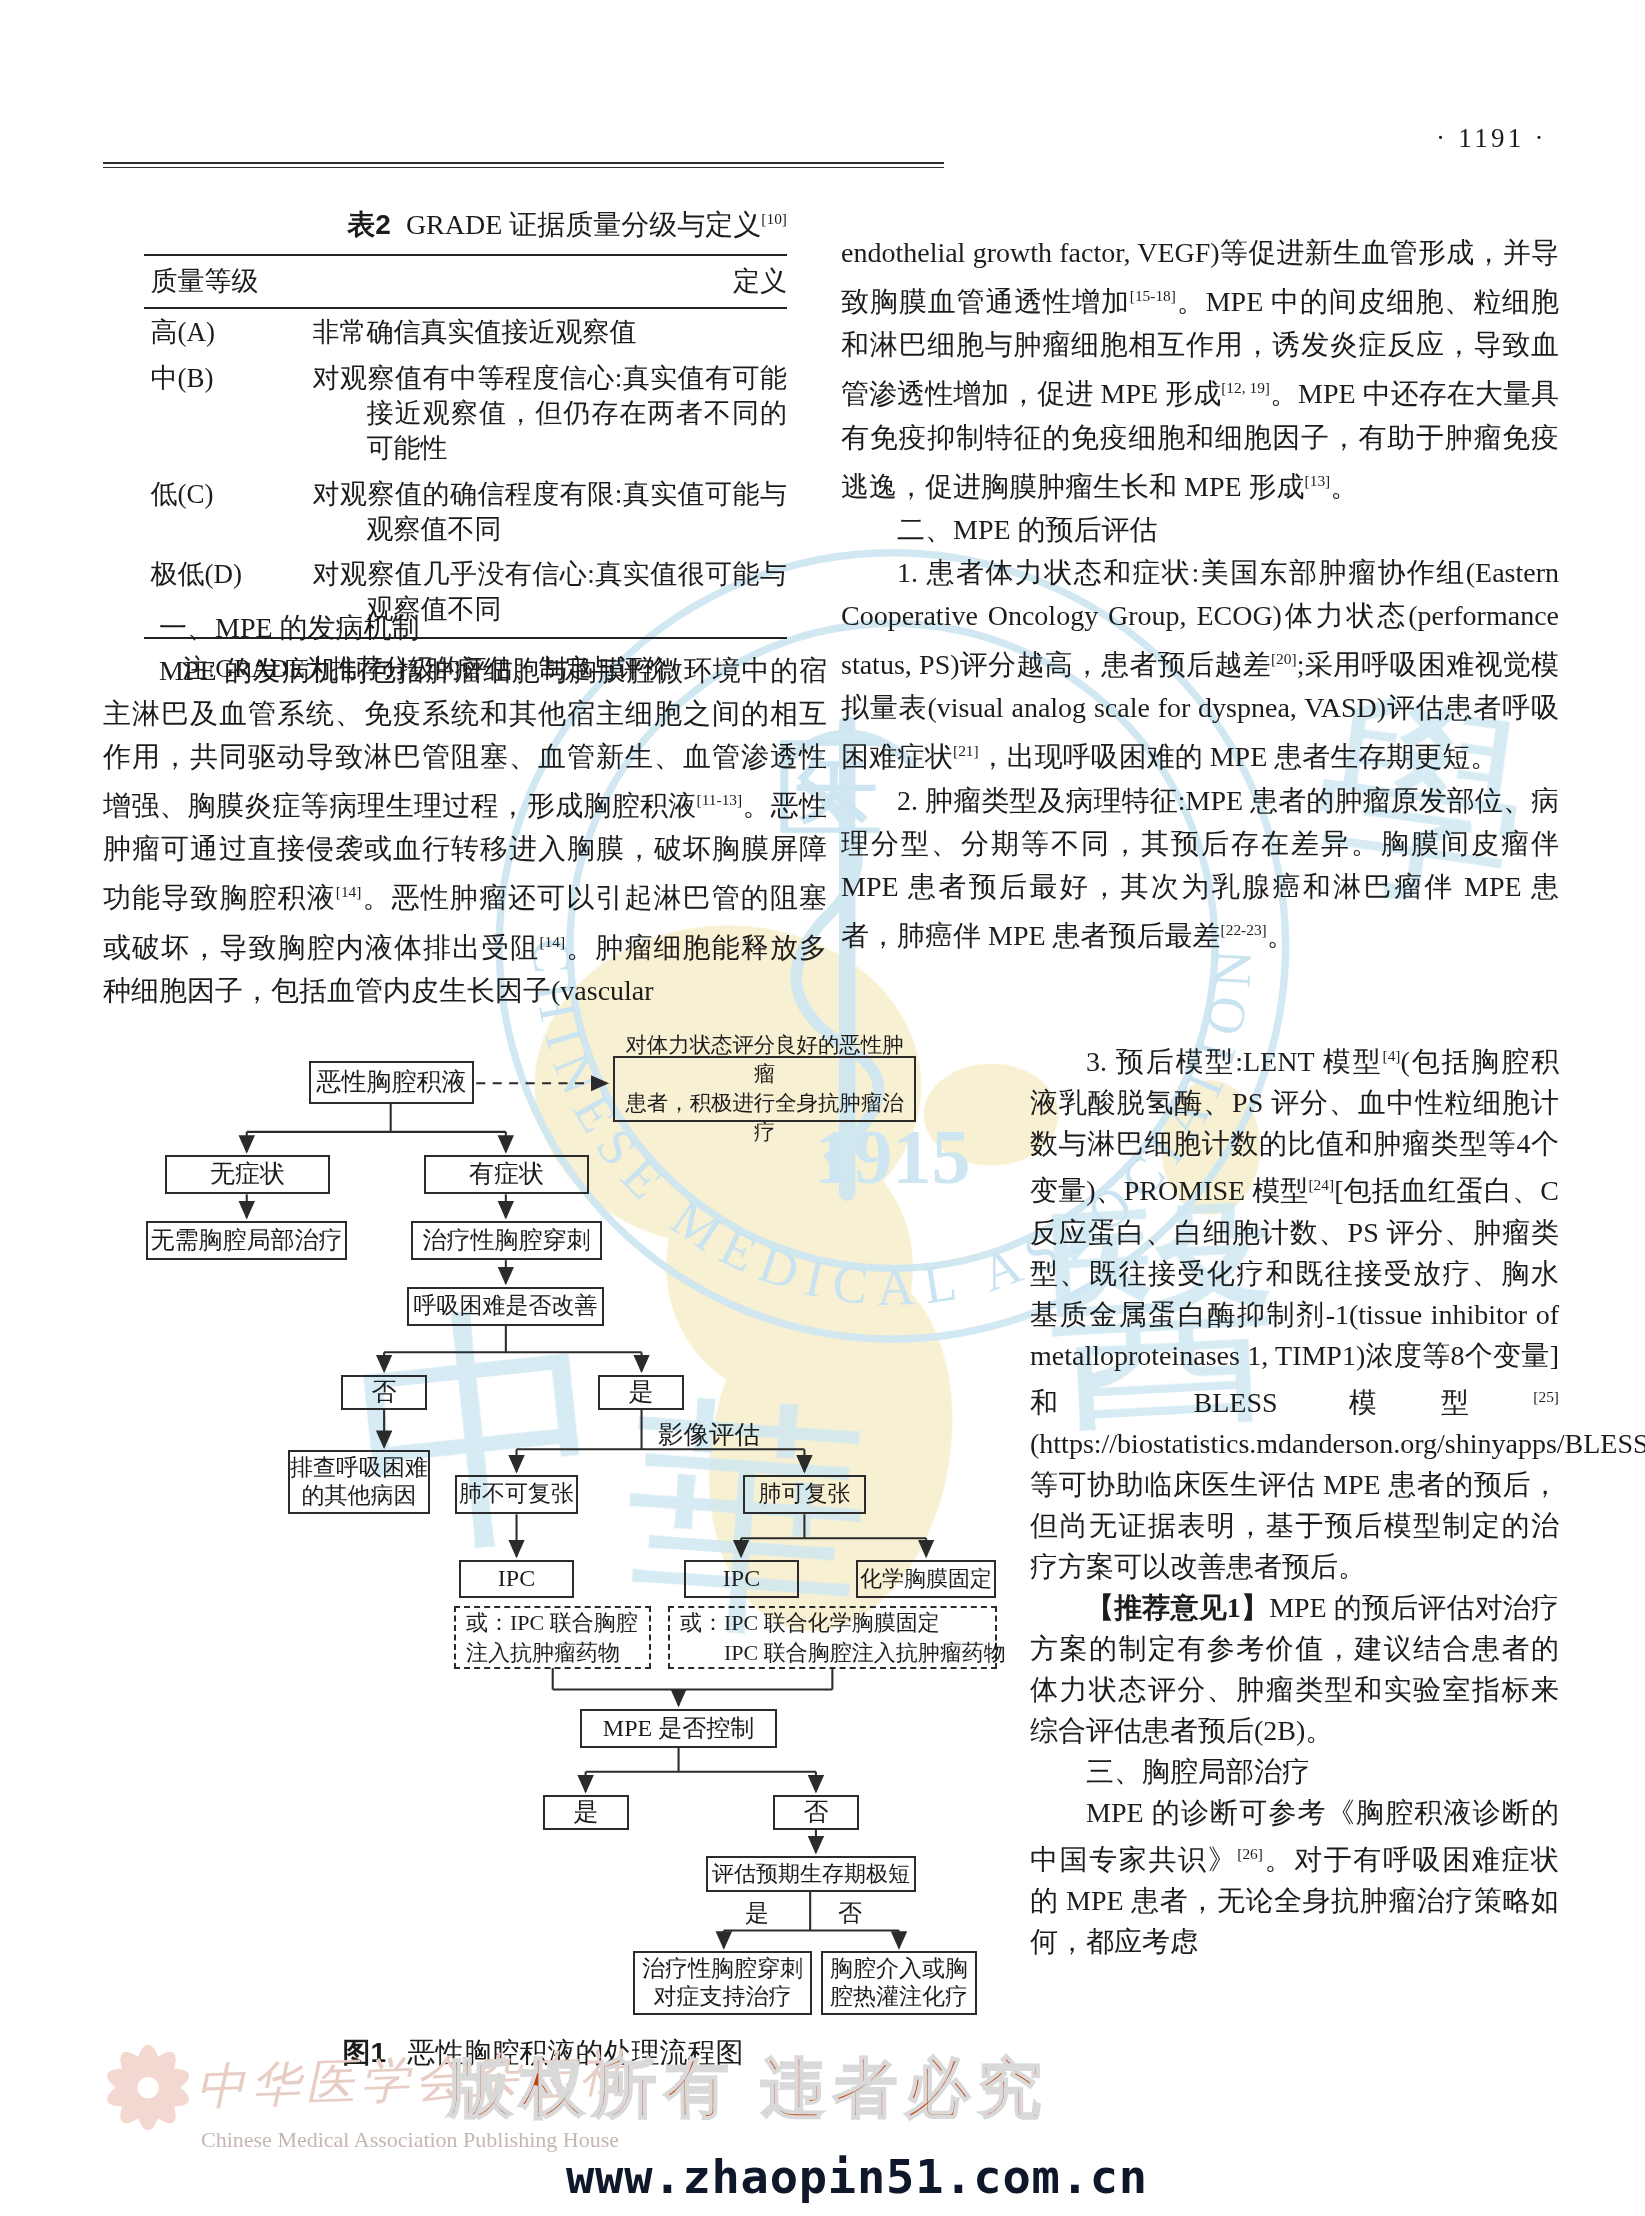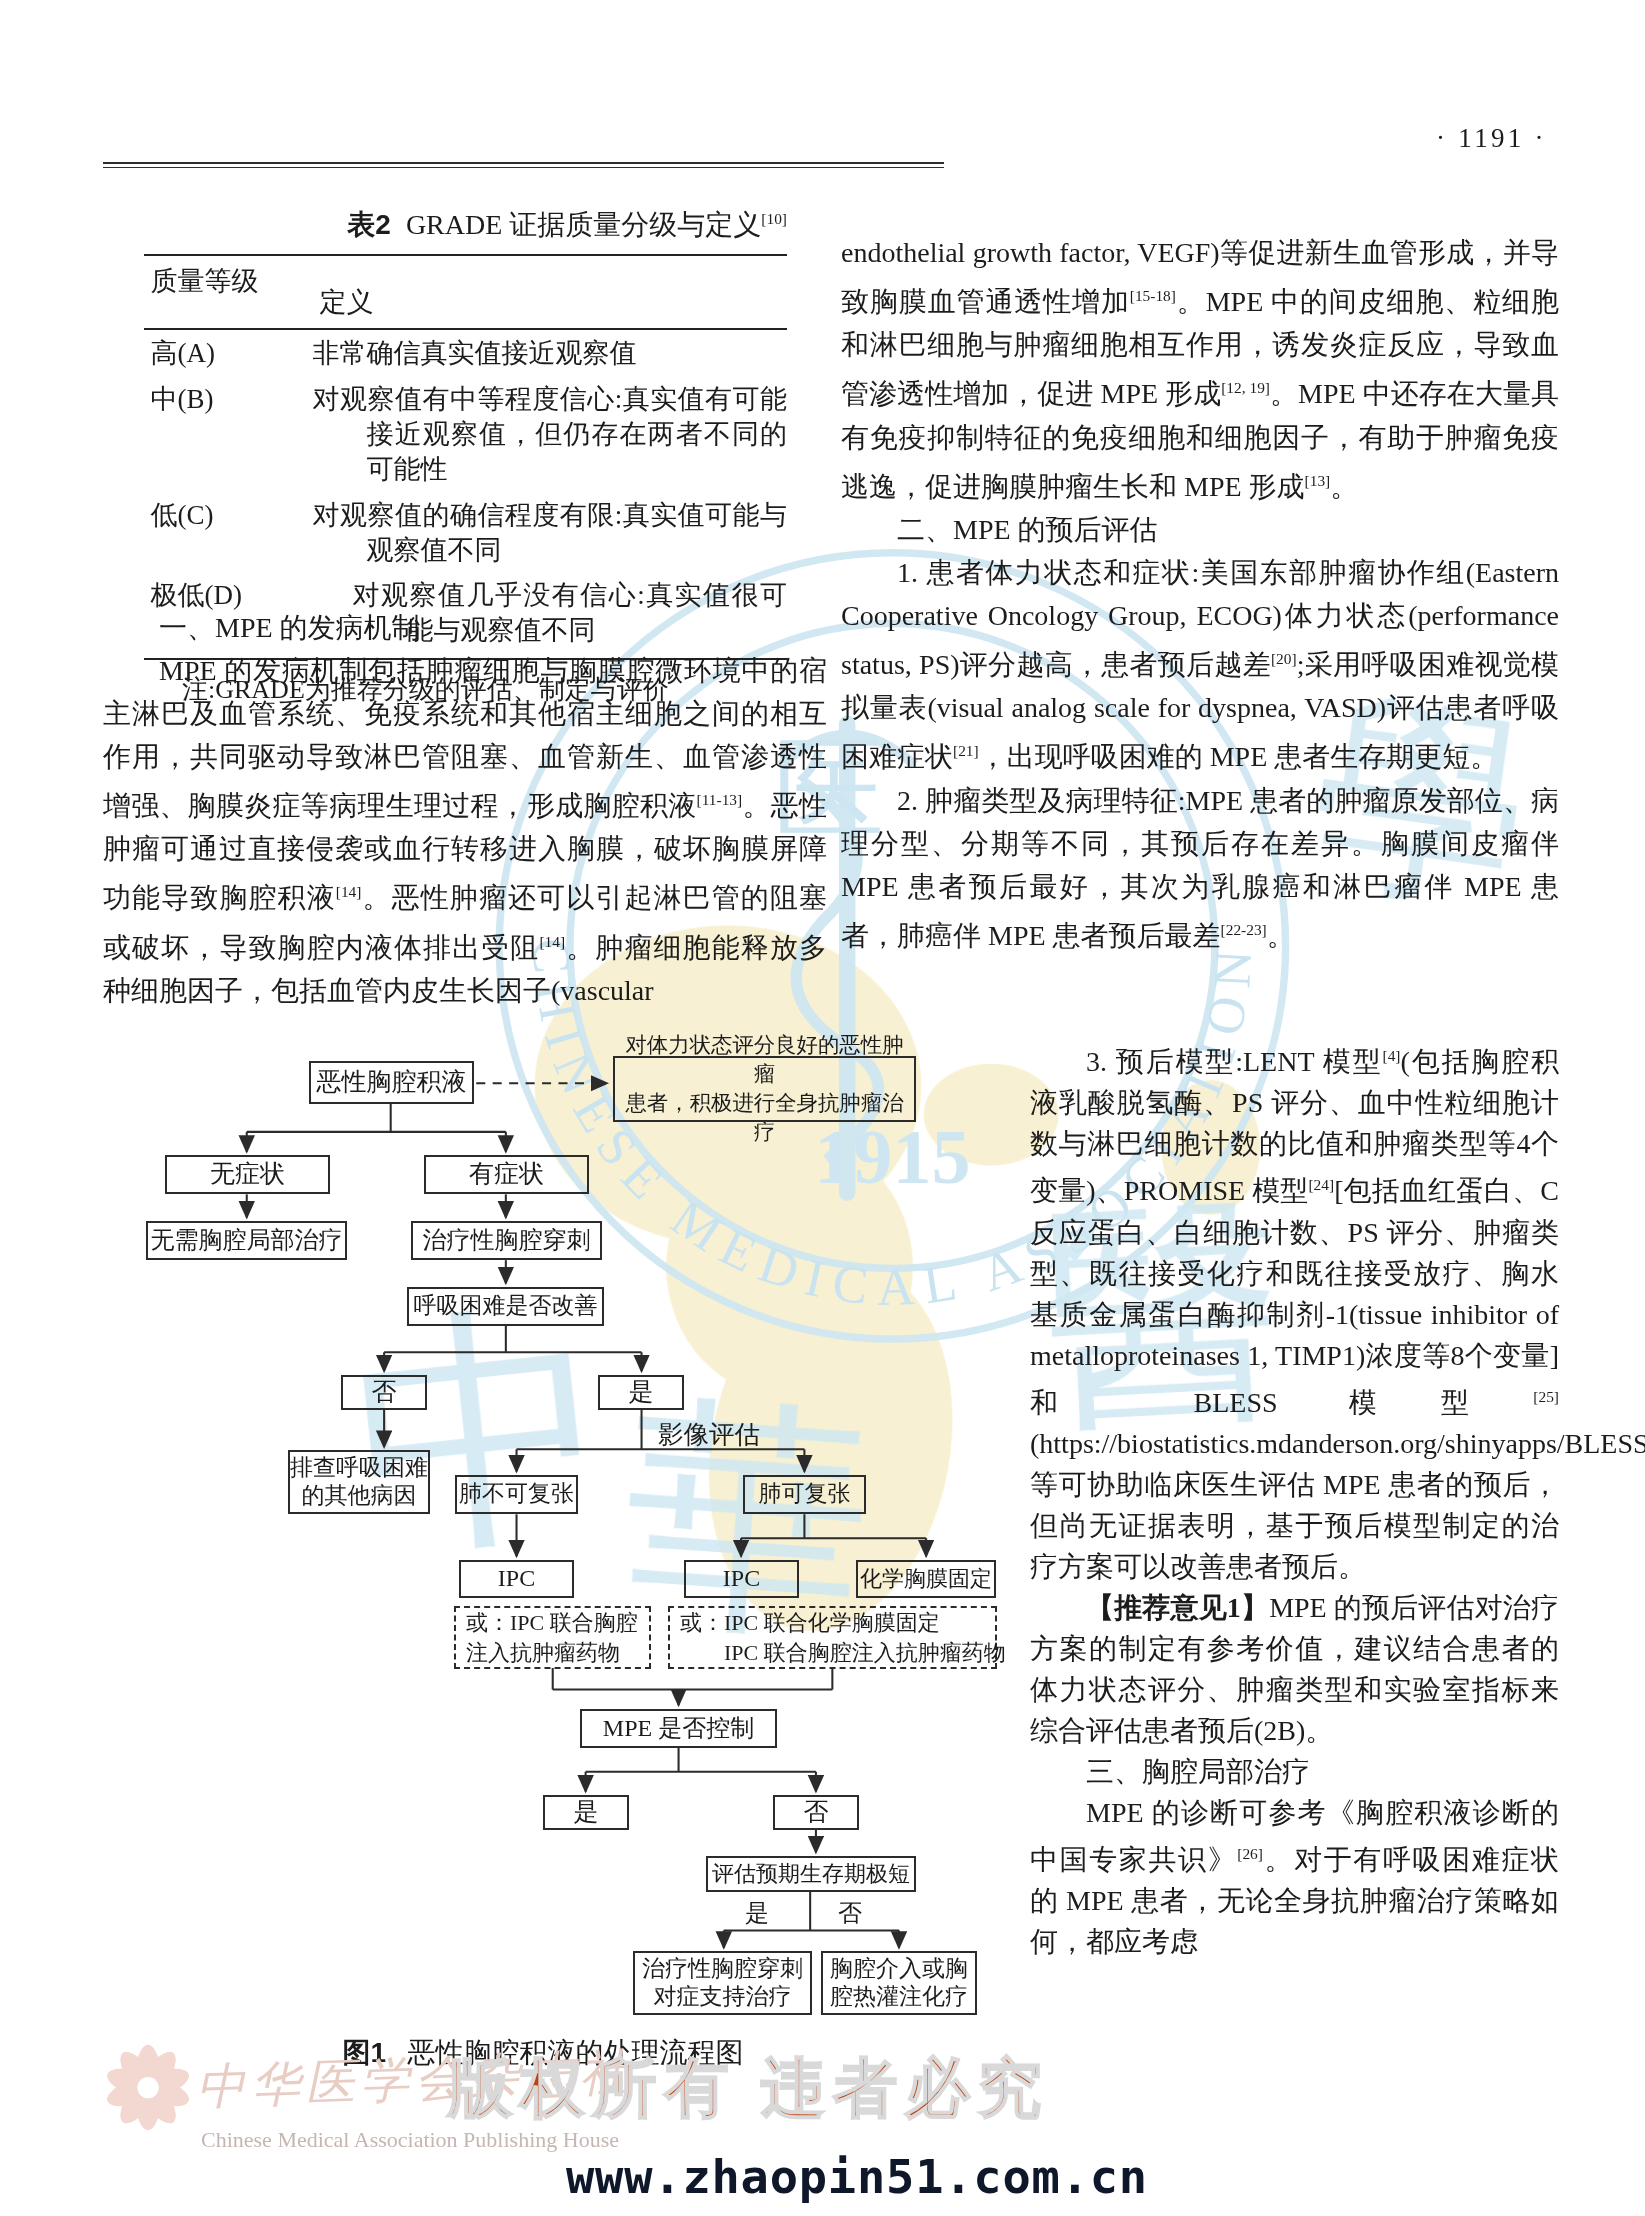--- a/index.html
+++ b/index.html
@@ -10,24 +10,24 @@
   
   #hdr-cn{left:103px;top:123px;font-size:27px;white-space:nowrap;}
   #hdr-en{margin-left:28px;}
   #hdr-pn{left:1436px;top:123px;font-size:27px;letter-spacing:3.3px;}
   #hdr-rule{left:103px;top:162px;width:841px;height:3.3px;border-top:2.9px solid #2e2e2e;border-bottom:1.6px solid #2e2e2e;}
   
   #tbl{left:144px;top:206px;width:643px;font-size:27px;}
   #tbl .t-title{text-align:right;font-size:28px;margin-bottom:10px;}
   #tbl .t-title b{font-family:"Liberation Sans","DejaVu Sans",sans-serif;font-weight:700;margin-right:15px;}
   .t-head{display:grid;grid-template-columns:169px 1fr;border-top:2.9px solid #222;border-bottom:2.1px solid #222;padding:7.4px 0 7.4px 6.6px;}
-  .t-head .c2{text-align:left;margin-top:21px;}
+  .t-head .c2{text-align:right;}
   .t-body{border-bottom:2.9px solid #222;padding:6.6px 0 8.2px 6.6px;}
   .t-row{display:grid;grid-template-columns:162px 1fr;margin:0 0 10.7px 0;line-height:35px;}
-  .t-row:last-child{margin-bottom:1.6px;gap:40px;}
+  .t-row:last-child{margin-bottom:1.6px;}
   .t-row .c2{padding-left:2em;text-indent:-2em;text-align:justify;}
   .t-note{margin-top:11.5px;padding-left:38px;font-size:26px;}
   
   .para{margin:0;font-size:28px;line-height:43px;text-align:justify;}
   .ind{text-indent:2em;}
   #left-text{left:103px;top:606px;width:724px;}
   #right-top{left:841px;top:231px;width:718px;}
   #right-narrow{left:1030px;top:1035px;width:529px;}
   #right-narrow .para{line-height:41px;}
   sup{font-size:0.55em;vertical-align:super;letter-spacing:0;}

